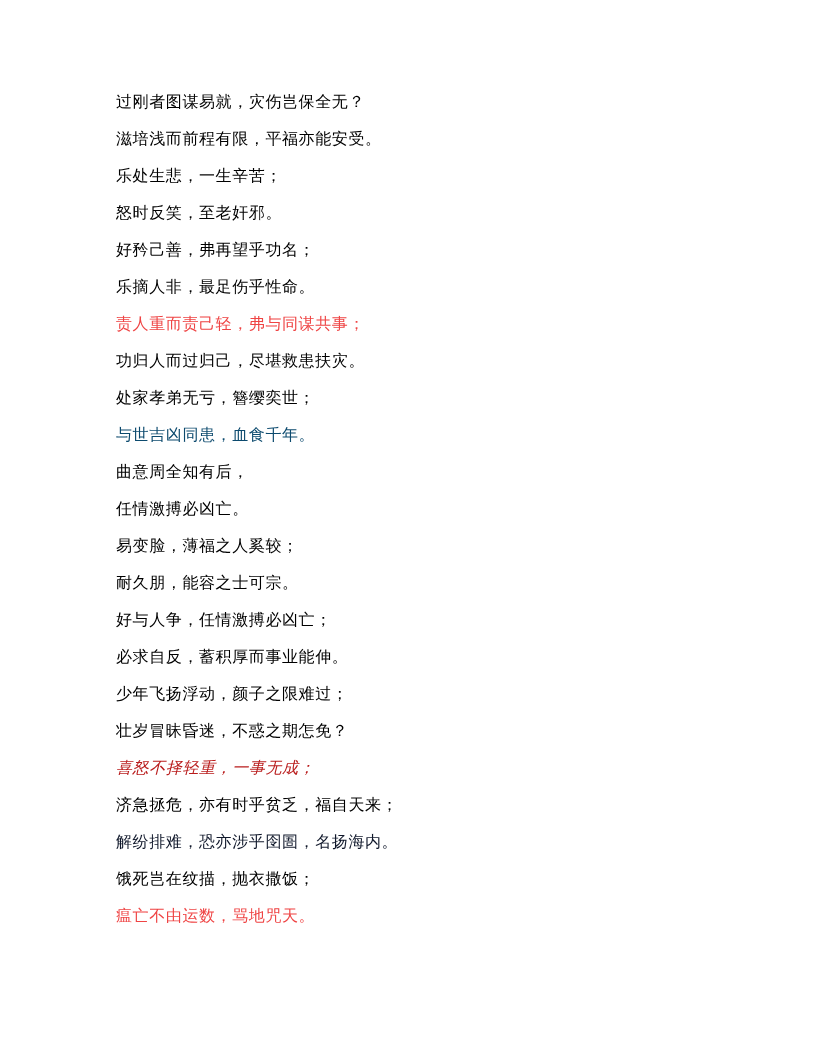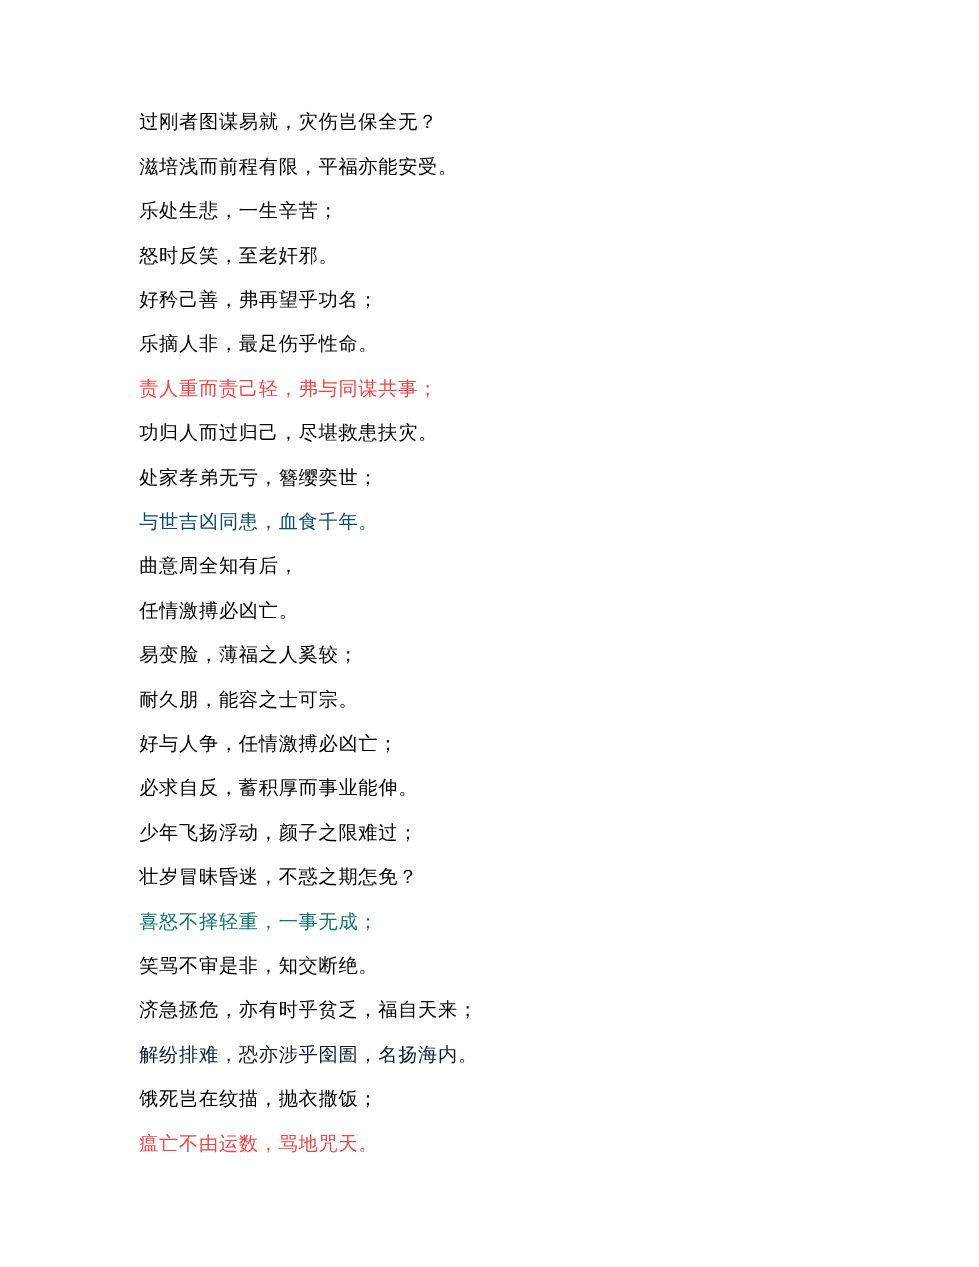--- a/index.html
+++ b/index.html
@@ -50,20 +50,19 @@
       <p class="text-line" style="color: rgb(0, 0, 0);">处家孝弟无亏，簪缨奕世；</p>
       <p class="text-line" style="color: #0c4a6e;">与世吉凶同患，血食千年。</p>
       <p class="text-line" style="color: rgb(0, 0, 0);">曲意周全知有后，</p>
       <p class="text-line" style="color: rgb(0, 0, 0);">任情激搏必凶亡。</p>
       <p class="text-line" style="color: rgb(0, 0, 0);">易变脸，薄福之人奚较；</p>
       <p class="text-line" style="color: rgb(0, 0, 0);">耐久朋，能容之士可宗。</p>
       <p class="text-line" style="color: rgb(0, 0, 0);">好与人争，任情激搏必凶亡；</p>
       <p class="text-line" style="color: rgb(0, 0, 0);">必求自反，蓄积厚而事业能伸。</p>
       <p class="text-line" style="color: rgb(0, 0, 0);">少年飞扬浮动，颜子之限难过；</p>
       <p class="text-line" style="color: rgb(0, 0, 0);">壮岁冒昧昏迷，不惑之期怎免？</p>
-      <p class="text-line" style="color: #0f766e;">喜怒不择轻重，一事无成；</p>
-      <p class="text-line" style="color: rgb(0, 0, 0);">笑骂不审是非，知交断绝。</p>
+      <p class="text-line" style="color: #b91c1c; font-style: italic;">喜怒不择轻重，一事无成；</p>
       <p class="text-line" style="color: rgb(0, 0, 0);">济急拯危，亦有时乎贫乏，福自天来；</p>
       <p class="text-line" style="color: #0f172a;">解纷排难，恐亦涉乎囹圄，名扬海内。</p>
       <p class="text-line" style="color: rgb(0, 0, 0);">饿死岂在纹描，抛衣撒饭；</p>
       <p class="text-line" style="color: #ef4444;">瘟亡不由运数，骂地咒天。</p>
     </div>
 </div>
 
 </body></html>

